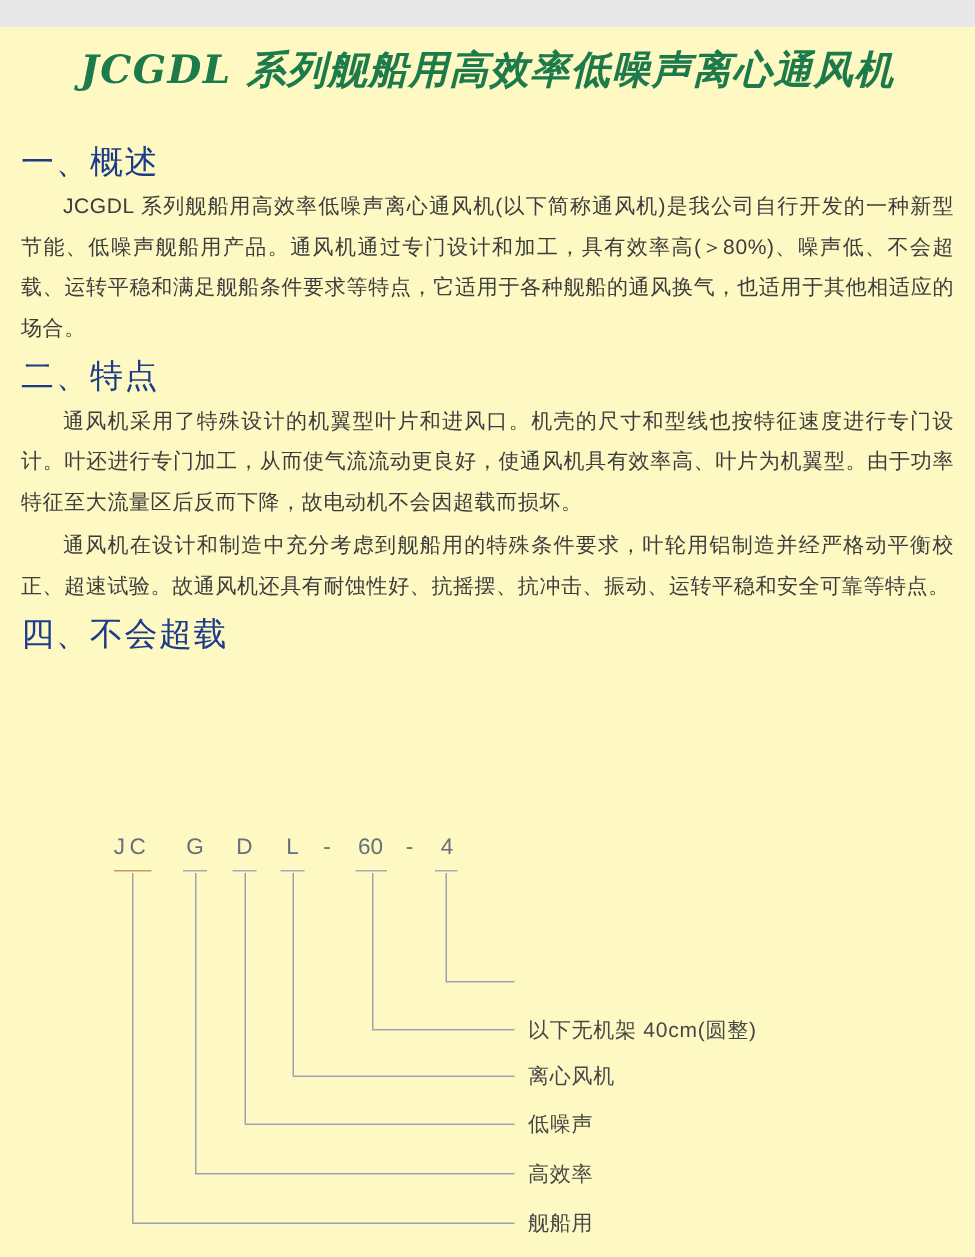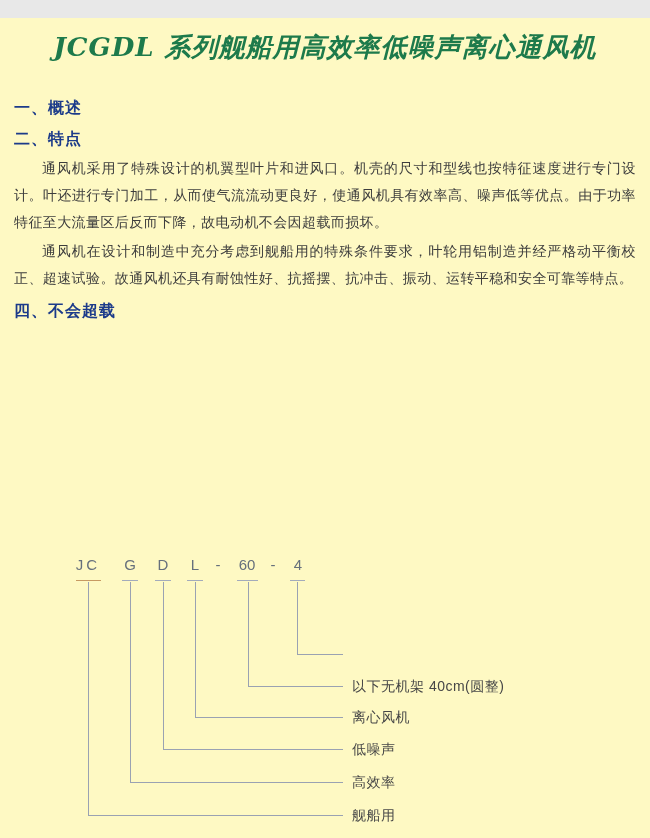--- a/index.html
+++ b/index.html
@@ -20,23 +20,23 @@
     font-family:"DejaVu Serif","Liberation Serif",serif;
     font-style:italic;
     font-weight:bold;
     font-size:26px;
     line-height:38px;
     color:#1d7a4b;
     letter-spacing:1px;
   }
   h2.sec-heading{
     margin:7px 0 4px 0;
-    font-size:16px;
+    font-size:22px;
     line-height:24px;
-    font-weight:bold;
+    font-weight:normal;
     color:#1c3b8a;
     letter-spacing:1px;
   }
   p.body-par{
     margin:0;
     font-size:14px;
     line-height:27px;
     text-align:justify;
     text-indent:2em;
     letter-spacing:0.4px;
@@ -80,25 +80,26 @@
 </style>
 </head>
 <body>
 
 <div class="page">
 
   <h1 class="doc-title">JCGDL 系列舰船用高效率低噪声离心通风机</h1>
 
   <section>
     <h2 class="sec-heading">一、概述</h2>
+    <p class="body-par">JCGDL 系列舰船用高效率低噪声离心通风机(以下简称通风机)是我公司自行开发的一种新型节能、低噪声舰船用产品。通风机通过专门设计和加工，具有效率高(＞80%)、噪声低、不会超载、运转平稳和满足舰船条件要求等特点，它适用于各种舰船的通风换气，也适用于其他相适应的场合。</p>
   </section>
 
   <section>
     <h2 class="sec-heading">二、特点</h2>
-    <p class="body-par">通风机采用了特殊设计的机翼型叶片和进风口。机壳的尺寸和型线也按特征速度进行专门设计。叶还进行专门加工，从而使气流流动更良好，使通风机具有效率高、噪声低等优点。由于功率特征至大流量区后反而下降，故电动机不会因超载而损坏。</p>
+    <p class="body-par">通风机采用了特殊设计的机翼型叶片和进风口。机壳的尺寸和型线也按特征速度进行专门设计。叶还进行专门加工，从而使气流流动更良好，使通风机具有效率高、叶片为机翼型。由于功率特征至大流量区后反而下降，故电动机不会因超载而损坏。</p>
     <p class="body-par">通风机在设计和制造中充分考虑到舰船用的特殊条件要求，叶轮用铝制造并经严格动平衡校正、超速试验。故通风机还具有耐蚀性好、抗摇摆、抗冲击、振动、运转平稳和安全可靠等特点。</p>
   </section>
 
 
   <section>
     <h2 class="sec-heading">四、不会超载</h2>
   </section>
 
   <div class="diagram">
 

